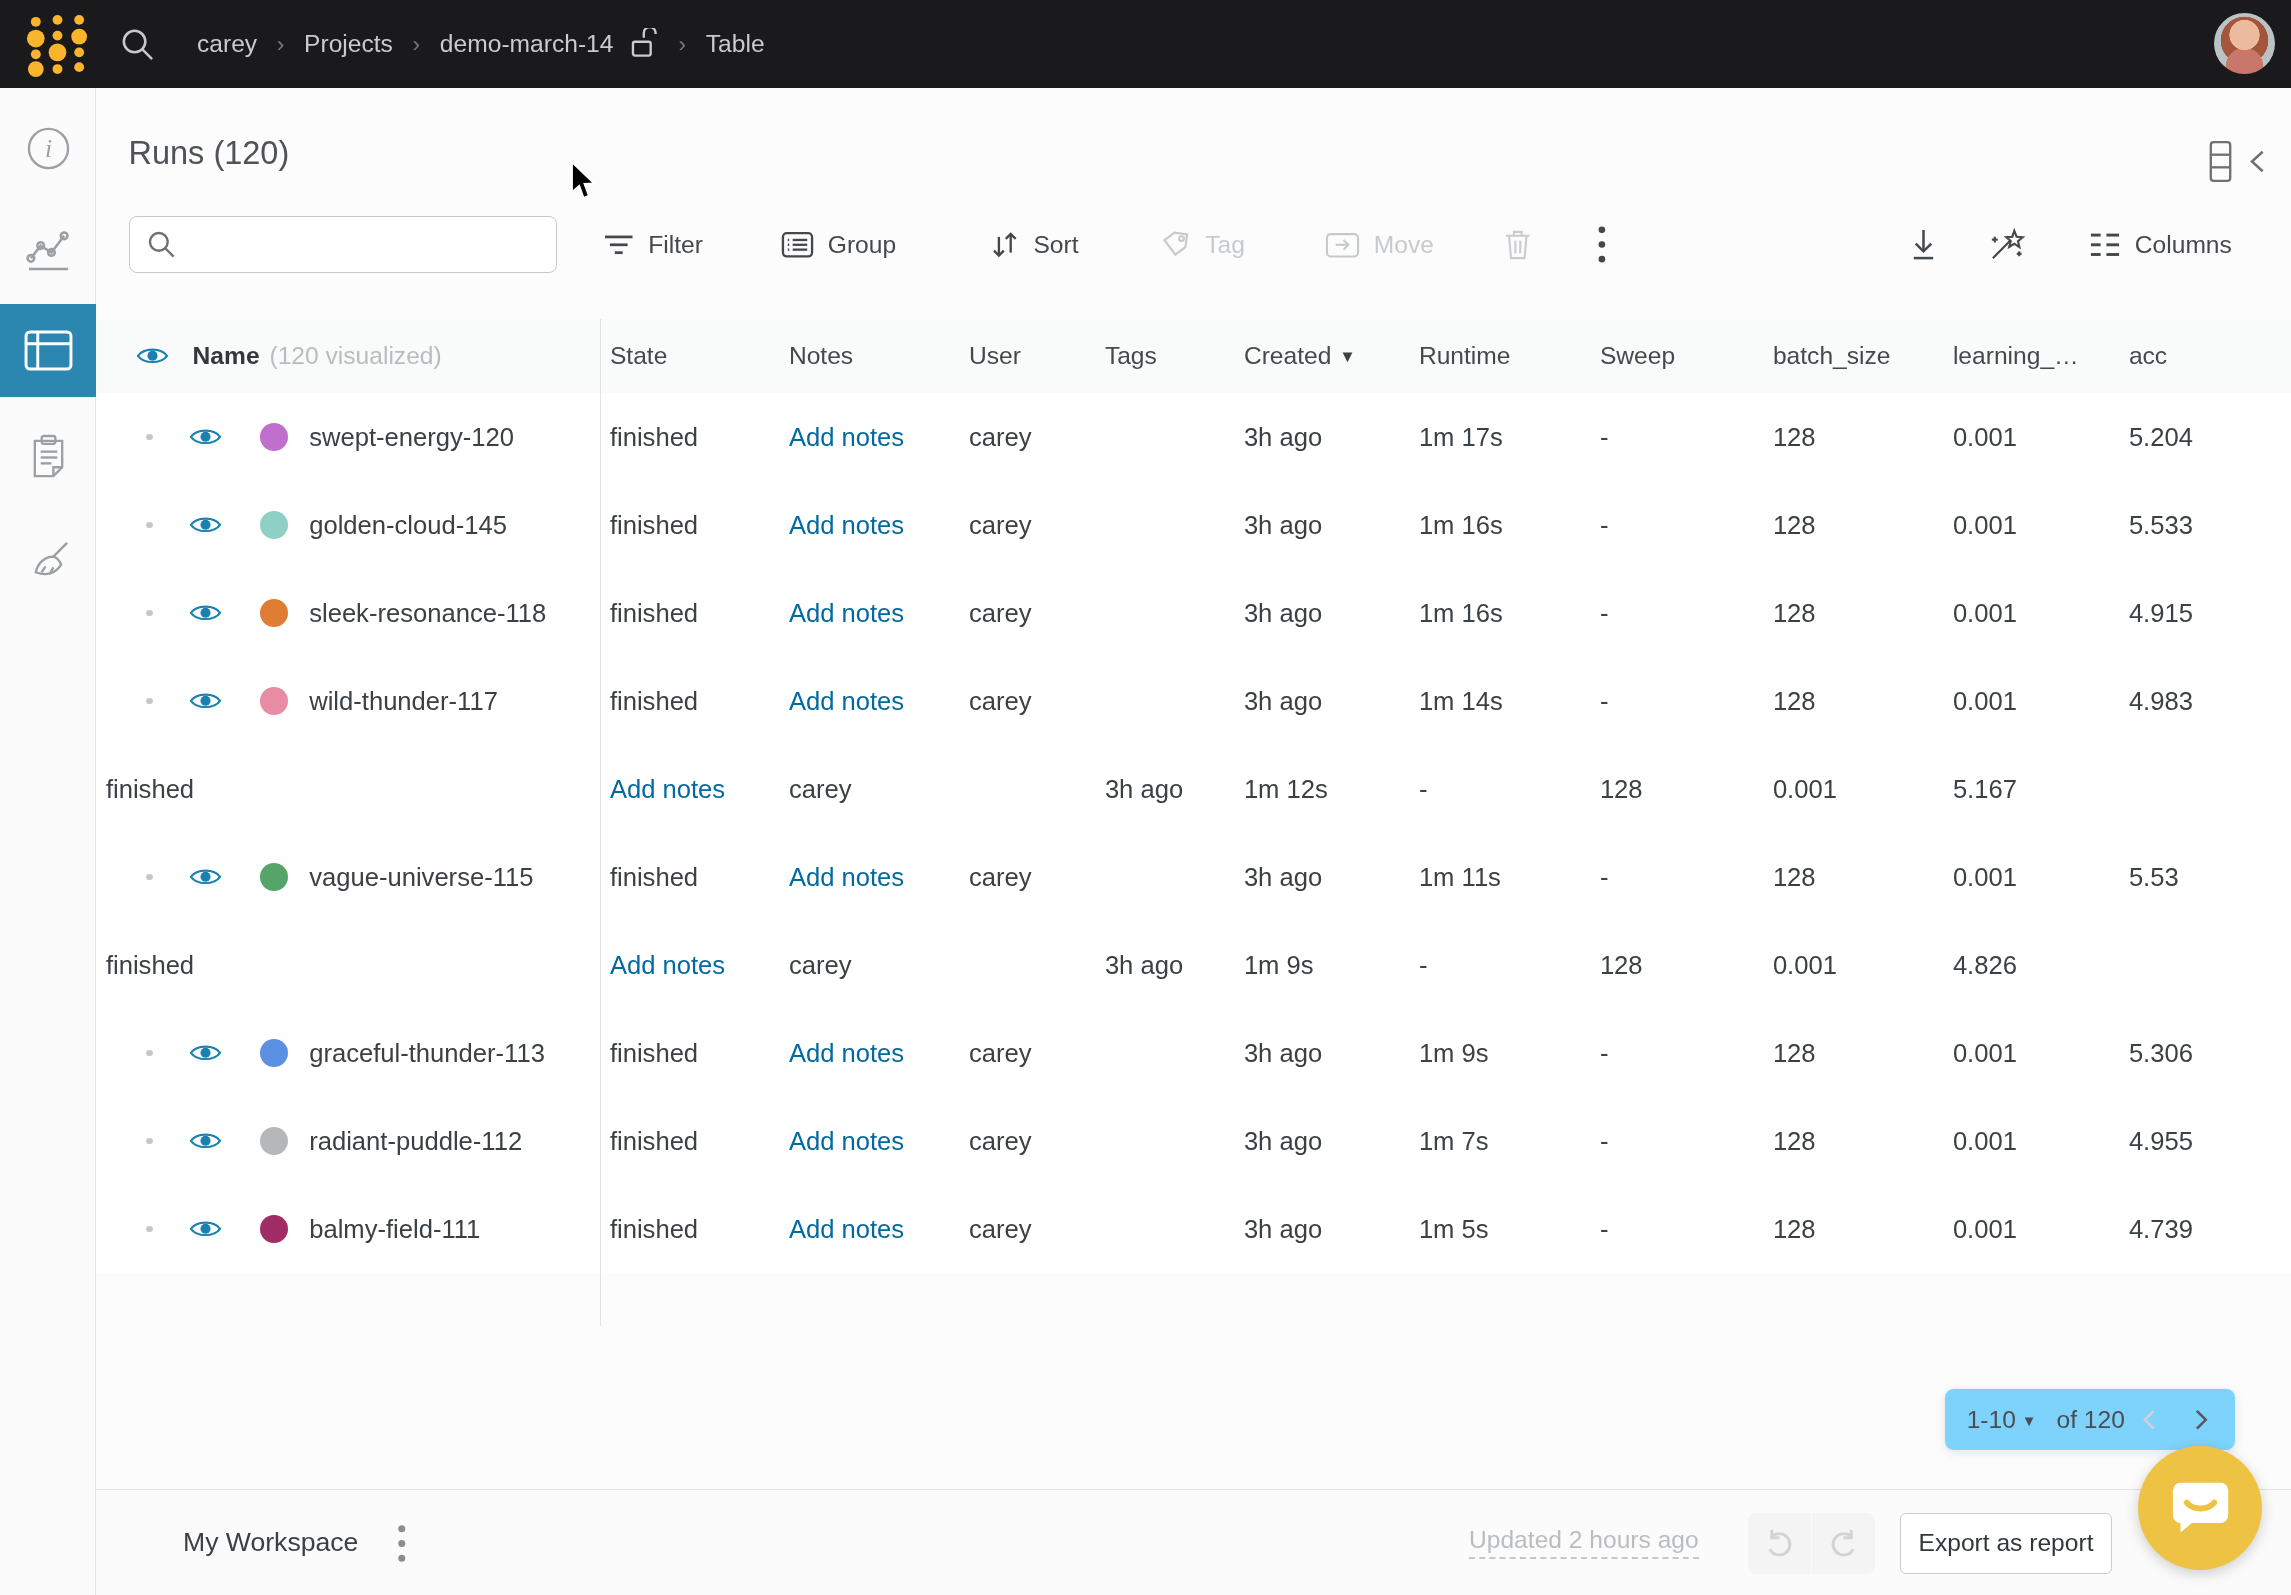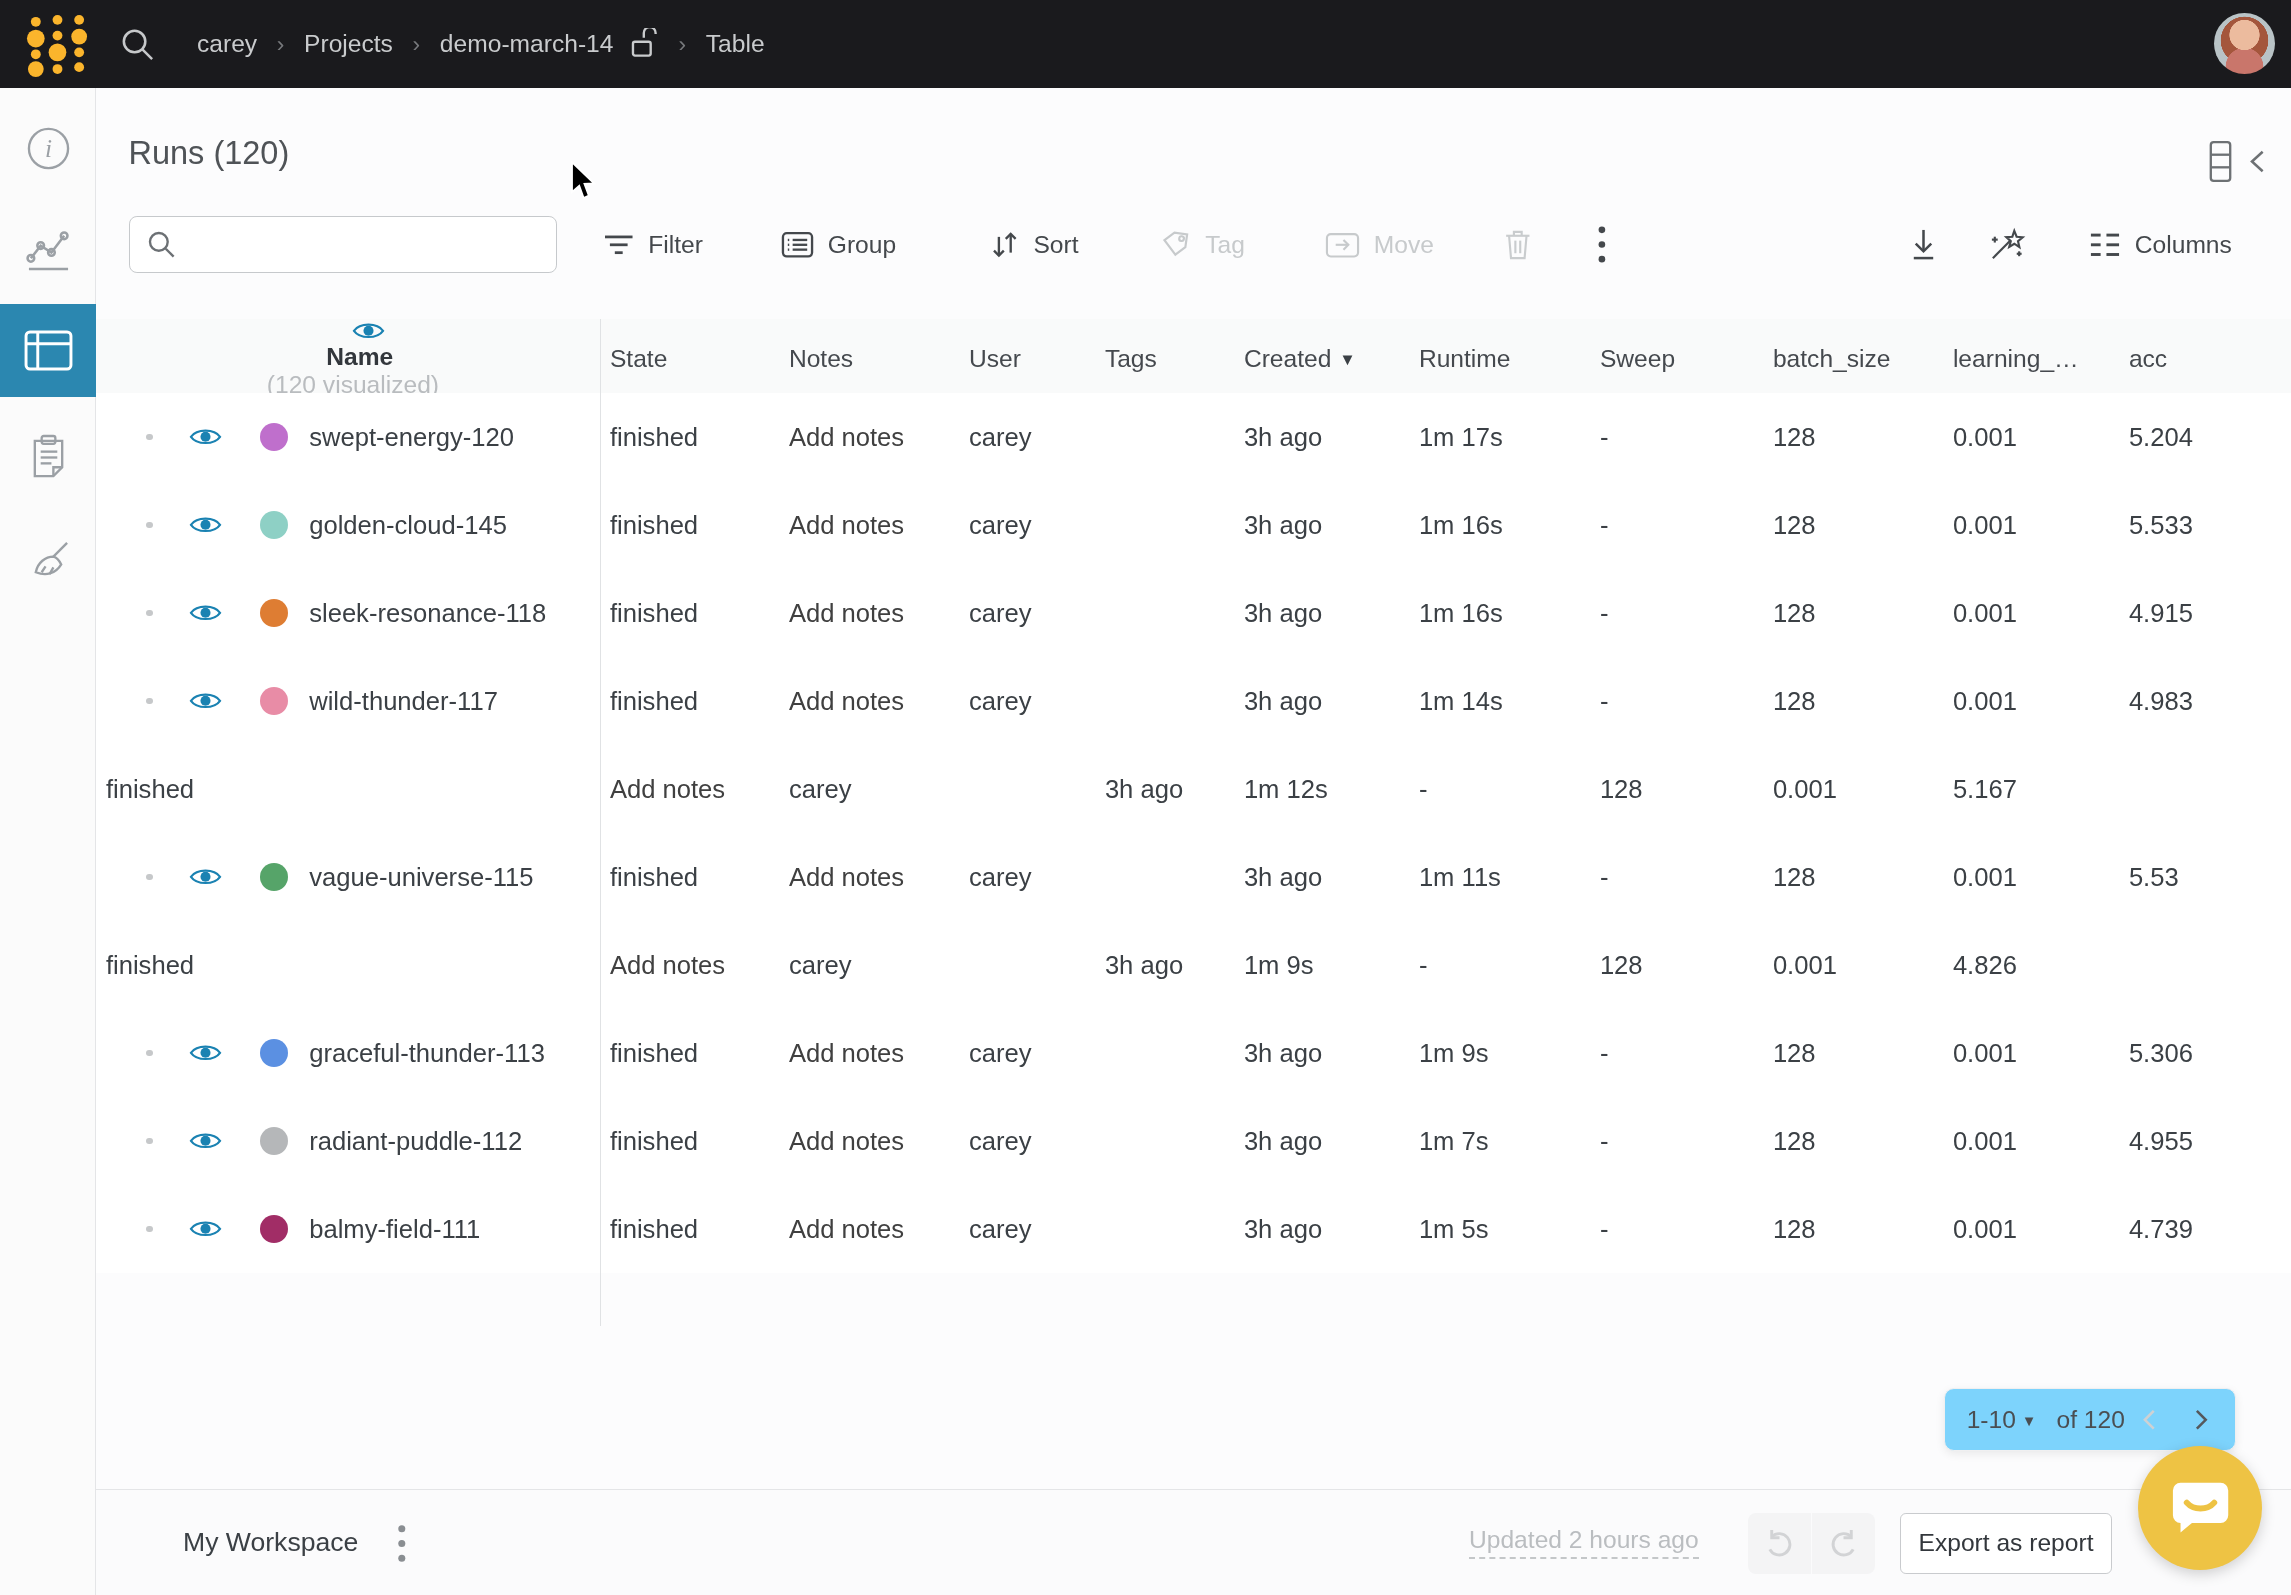--- a/index.html
+++ b/index.html
@@ -36,29 +36,29 @@
   .searchbox svg { color:#6c7074; }
   .searchbox input { border:none; outline:none; font-size:24.6px; flex:1; padding:0 11.8px; background:transparent; color:#3b4045; }
   .tbtn { position:absolute; top:0; height:57px; display:flex; align-items:center; gap:13.8px; font-size:24.6px; color:#44484c; cursor:pointer; }
   .tbtn.disabled { color:#c7cacc; cursor:default; }
   .iconbtn { position:absolute; top:0; height:57px; display:flex; align-items:center; color:#44484c; cursor:pointer; }
   .iconbtn.disabled { color:#c9ccce; cursor:default; }
   
   .grid { display:grid; grid-template-columns:504px 179px 180px 136px 139px 175px 181px 173px 180px 176px minmax(0,1fr); align-items:center; }
   .thead { position:absolute; left:0; top:231px; width:100%; height:75px; background:#f9fafa; border-bottom:1px solid #e6e7e8; font-size:24.6px; color:#45494e; }
   .hcell { padding-left:9.9px; white-space:nowrap; overflow:hidden; cursor:pointer; }
-  .hname { display:flex; align-items:center; cursor:default;flex-direction:column; }
+  .hname { display:flex; align-items:center; cursor:default; }
   .hname .eye { margin-left:40px; }
   .hname .t { margin-left:23.6px; font-weight:bold; color:#33373c; }
   .hname .sub { margin-left:9.9px; color:#b9bcbf; font-weight:normal; }
   .sort-arrow { display:inline-block; margin-left:7.9px; font-size:16.7px; color:#3b4045; transform:translateY(-2px); }
   .rows { position:absolute; left:0; top:305px; width:100%; }
   .row { height:88px; font-size:25.6px; color:#3b4045; background:#fff; }
   .rcell { padding-left:9.9px; white-space:nowrap; }
-  .rcell.muted { color:#404040; cursor:pointer; }
+  .rcell.muted { color:#0369a1; cursor:pointer; }
   .namecell { display:flex; align-items:center; height:100%; }
   .dragdot { width:6.9px; height:6.9px; border-radius:50%; background:#c6c8ca; margin-left:50px; cursor:grab; }
   .eye { width:33px; height:23.6px; flex:none; cursor:pointer; }
   .namecell .eye { margin-left:36px; }
   .rundot { width:28.6px; height:28.6px; border-radius:50%; margin-left:38px; flex:none; cursor:pointer; }
   .runname { margin-left:20.7px; overflow:hidden; text-overflow:ellipsis; cursor:pointer; }
   .vdivider { position:absolute; left:504px; top:231px; width:1px; height:1007px; background:#e0e2e4; }
   .rows-bg { position:absolute; left:0; top:231px; right:0; height:1007px; background:#fff; z-index:-1; }
   
   .pagination { position:absolute; left:1848px; top:1300px; width:292px; height:63px; background:#7dd3fc; border:1px solid #f0f0f1; border-radius:9.9px; box-shadow:0 3px 9.9px rgba(0,0,0,.08); display:flex; align-items:center; font-size:24.6px; color:#4a4e52; padding:0 21.7px; }

